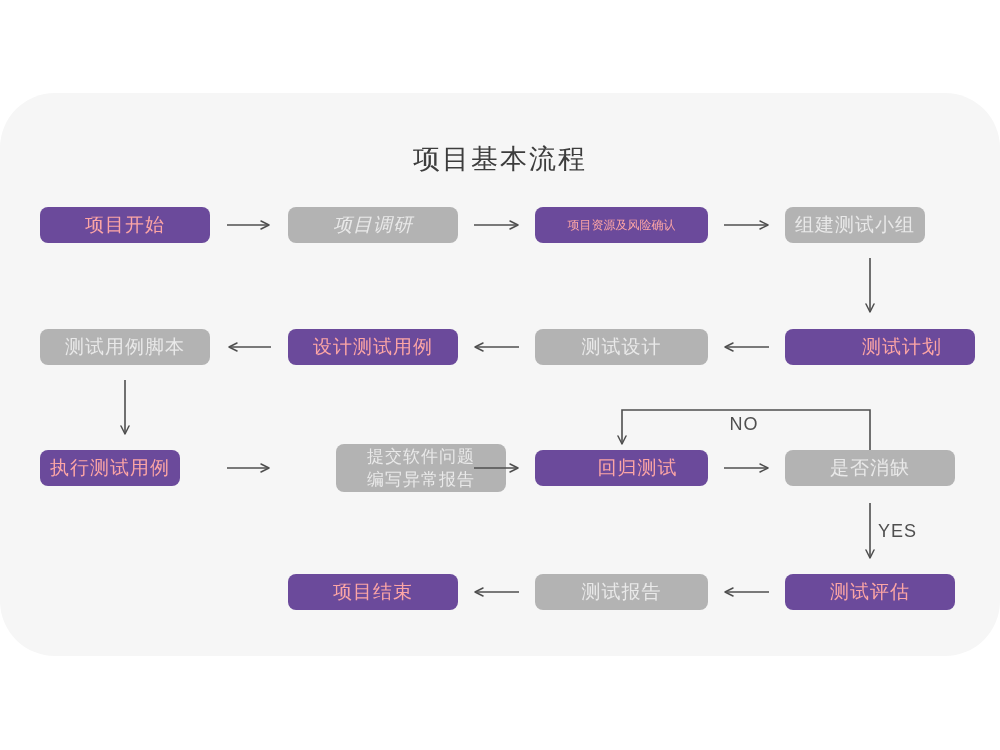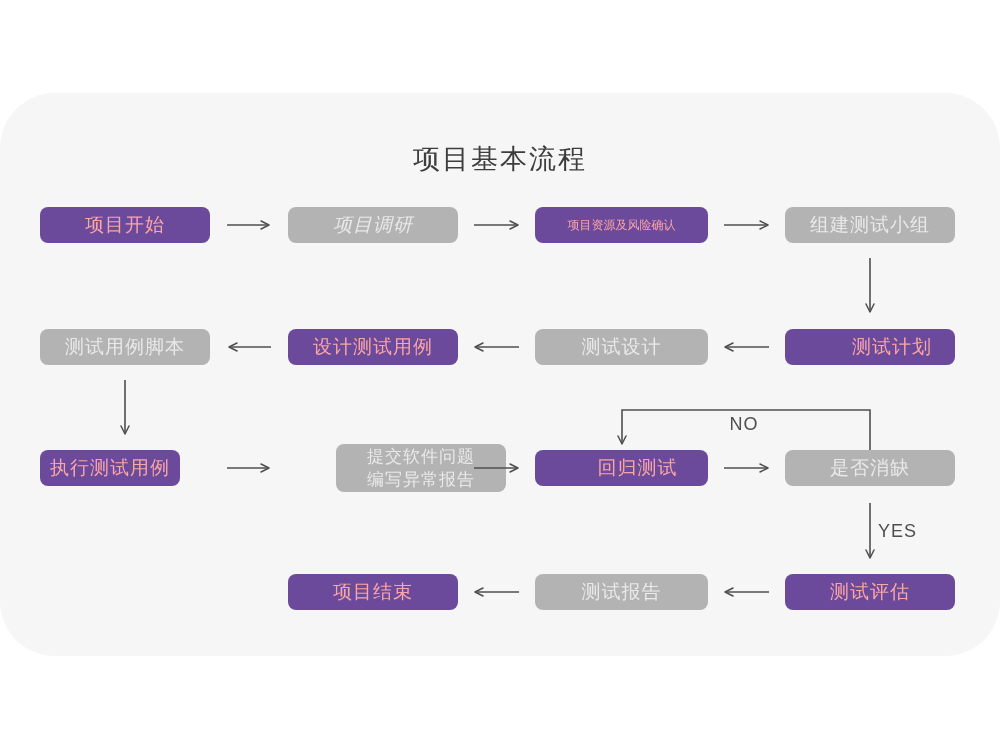--- a/index.html
+++ b/index.html
@@ -84,23 +84,23 @@
 </head>
 <body>
 
 <div class="card"></div>
 
 <div class="page-title">项目基本流程</div>
 
 <div class="node purple" style="left:40px;top:207px;width:170px;">项目开始</div>
 <div class="node gray" style="left:288px;top:207px;width:170px;font-style:italic;">项目调研</div>
 <div class="node purple small-text" style="left:535px;top:207px;width:173px;">项目资源及风险确认</div>
-<div class="node gray" style="left:785px;top:207px;width:170px;">组建测试小组</div>
+<div class="node gray" style="left:785px;top:207px;width:140px;">组建测试小组</div>
 
-<div class="node purple" style="left:785px;top:329px;width:170px;padding-left:44px;">测试计划</div>
+<div class="node purple" style="left:785px;top:329px;width:190px;padding-left:44px;">测试计划</div>
 <div class="node gray" style="left:535px;top:329px;width:173px;">测试设计</div>
 <div class="node purple" style="left:288px;top:329px;width:170px;">设计测试用例</div>
 <div class="node gray" style="left:40px;top:329px;width:170px;">测试用例脚本</div>
 
 <div class="node purple" style="left:40px;top:450px;width:140px;">执行测试用例</div>
 <div class="node gray two-line" style="left:288px;top:444px;width:170px;">
   <span>提交软件问题</span>
   <span>编写异常报告</span>
 </div>
 <div class="node purple" style="left:535px;top:450px;width:173px;padding-left:32px;">回归测试</div>

